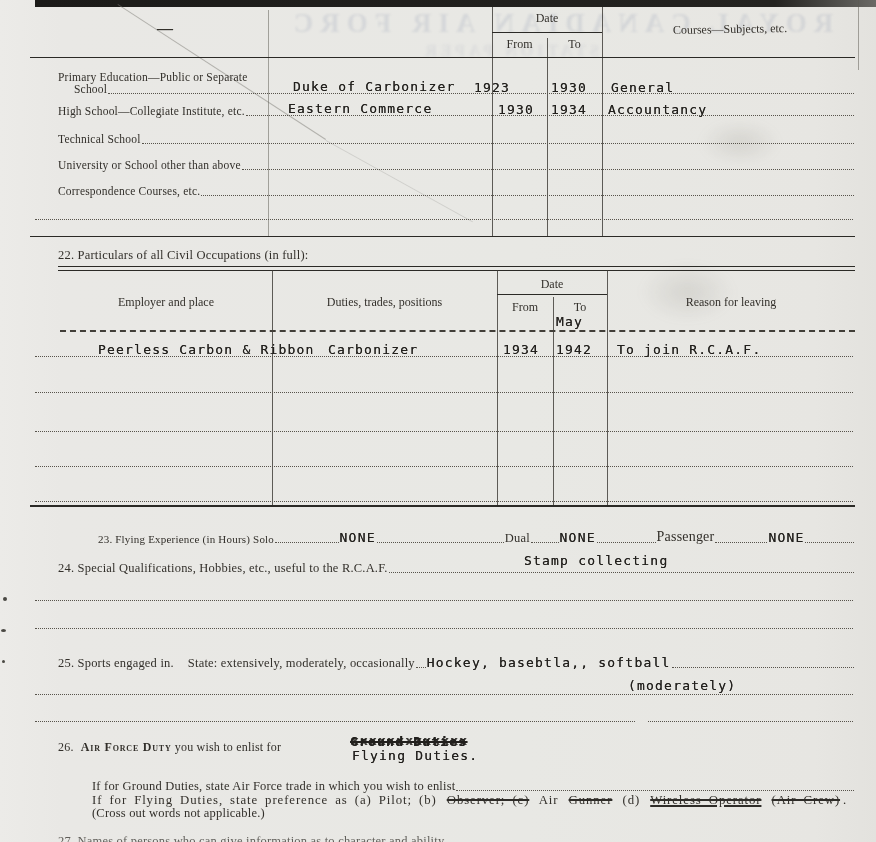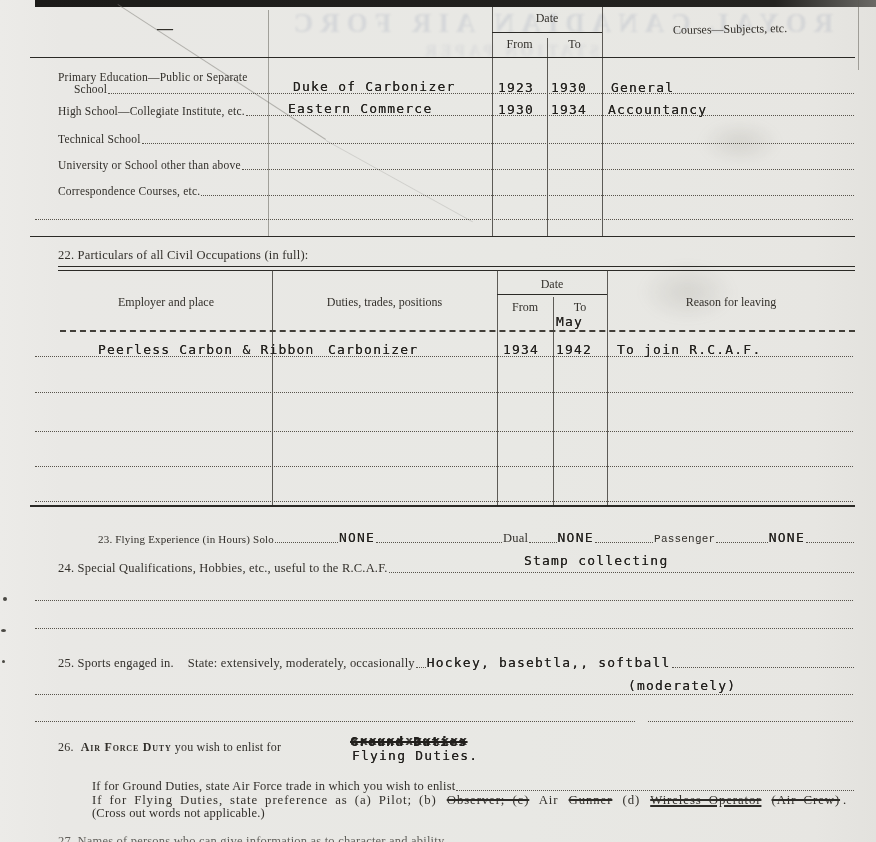--- a/index.html
+++ b/index.html
@@ -68,21 +68,21 @@
   <div class="abs hdr" style="left:604px;top:22px;width:252px;transform:rotate(-1deg);">Courses—Subjects, etc.</div>
   <div class="hline" style="left:30px;top:57px;width:825px;"></div>
 
   
   <div class="abs lbl" style="left:58px;top:71px;font-size:11.5px;">Primary Education—Public or Separate</div>
   <div class="dotrow" style="left:58px;top:82px;width:797px;height:15px;">
     <span class="lbl" style="padding-left:16px;font-size:11.5px;">School</span>
     <span class="dotfill"></span>
   </div>
   <span class="abs typed" style="left:293px;top:80px;">Duke of Carbonizer</span>
-  <span class="abs typed" style="left:498px;top:81px;">1923</span>
+  <span class="abs typed" style="left:474px;top:81px;">1923</span>
   <span class="abs typed" style="left:551px;top:81px;">1930</span>
   <span class="abs typed" style="left:611px;top:81px;">General</span>
 
   
   <div class="dotrow" style="left:58px;top:104px;width:797px;height:15px;">
     <span class="lbl" style="font-size:11.5px;">High School—Collegiate Institute, etc.</span>
     <span class="dotfill"></span>
   </div>
   <span class="abs typed" style="left:288px;top:102px;">Eastern Commerce</span>
   <span class="abs typed" style="left:498px;top:103px;">1930</span>
@@ -141,21 +141,21 @@
   
   <div class="dotrow" style="left:58px;top:530px;width:797px;height:16px;">
     <span class="lbl" style="font-size:11px;margin-left:40px;">23. Flying Experience (in Hours) Solo</span>
     <span class="dotfill" style="flex-grow:55;"></span>
     <span class="typed onrow">NONE</span>
     <span class="dotfill" style="flex-grow:110;"></span>
     <span class="lbl" style="font-size:12.5px;">Dual</span>
     <span class="dotfill" style="flex-grow:24;"></span>
     <span class="typed onrow">NONE</span>
     <span class="dotfill" style="flex-grow:51;"></span>
-    <span class="lbl" style="font-size:11px;font-family:Liberation Mono, monospace;">Passenger</span>
+    <span class="lbl" style="font-size:14px;">Passenger</span>
     <span class="dotfill" style="flex-grow:45;"></span>
     <span class="typed onrow">NONE</span>
     <span class="dotfill" style="flex-grow:42;"></span>
   </div>
 
   
   <div class="dotrow" style="left:58px;top:560px;width:797px;height:16px;">
     <span class="lbl" style="font-size:12.5px;">24. Special Qualifications, Hobbies, etc., useful to the R.C.A.F.</span>
     <span class="dotfill"></span>
   </div>

